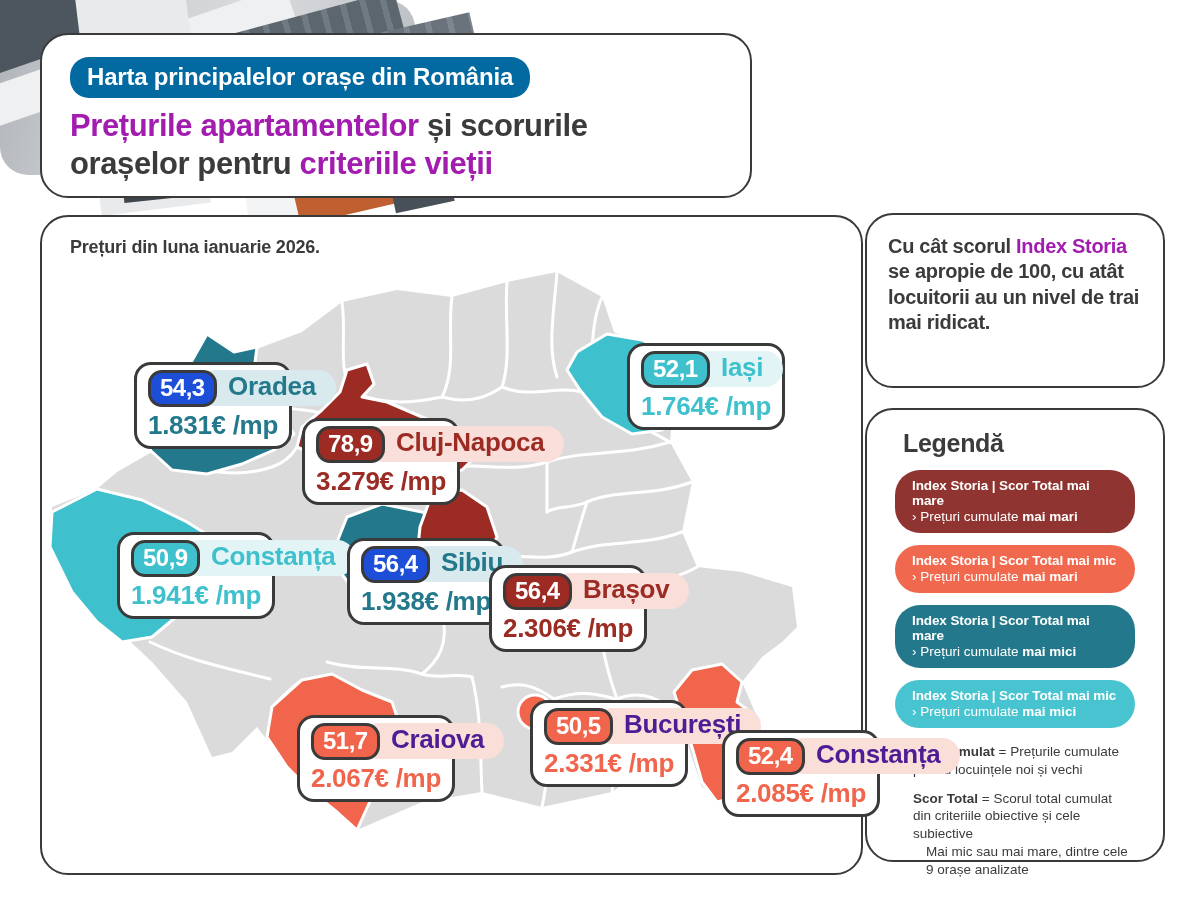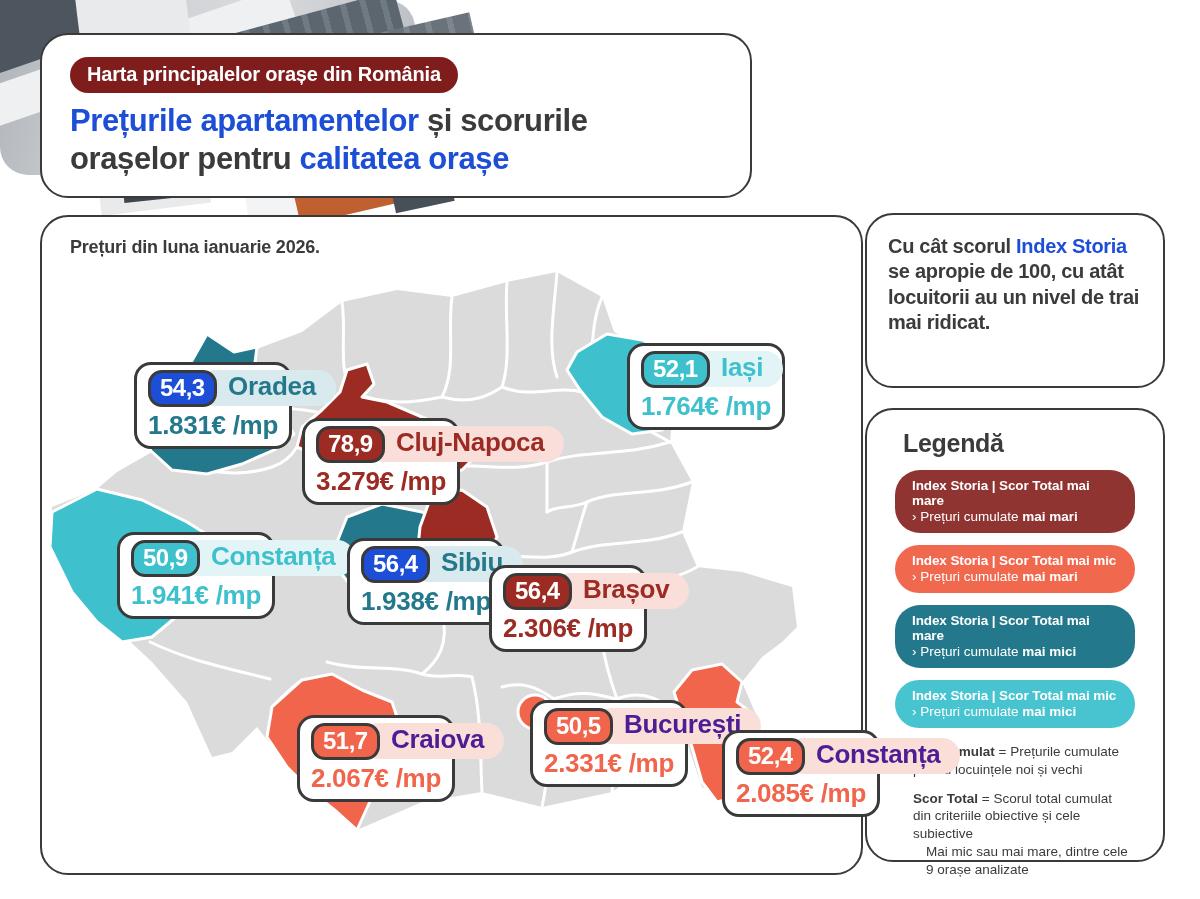--- a/index.html
+++ b/index.html
@@ -7,25 +7,25 @@
   body {
     font-family: "Liberation Sans", "DejaVu Sans", sans-serif;
     background:#ffffff; position:relative; overflow:hidden;
     color:#3B3B3B;
   }
   .card { position:absolute; background:#fff; border:2.5px solid #3A3A3A; border-radius:28px; }
 
   
   .header-card { left:40px; top:33px; width:712px; height:165px; padding:22px 28px; z-index:2; }
   .header-badge {
-    display:inline-block; background:#7f1d1d; color:#fff; font-weight:bold;
-    font-size:20px; padding:6px 17px 7px; border-radius:19px; letter-spacing:-0.2px;
+    display:inline-block; background:#0369a1; color:#fff; font-weight:bold;
+    font-size:24px; padding:6px 17px 7px; border-radius:19px; letter-spacing:-0.2px;
   }
   .header-title { margin-top:9px; font-size:31px; font-weight:bold; line-height:1.22; letter-spacing:-0.4px; color:#3B3B3B; }
-  .accent { color:#1d4ed8; }
+  .accent { color:#a21caf; }
 
   
   .photo-card { left:755px; top:28px; width:415px; height:175px; border-radius:28px; border:none; overflow:hidden; z-index:2;
     background:linear-gradient(105deg,#aeb3b8 0%,#c9ccd0 26%,#dadbdd 55%,#c6c9cd 82%,#b5b9be 100%); }
   .ph { position:absolute; }
   .ph-glass1 { left:-20px; top:-18px; width:150px; height:70px; background:#4d565f; transform:rotate(-19deg); }
   .ph-beam1 { left:-30px; top:38px; width:330px; height:40px; background:#eef0f1; transform:rotate(-19deg); }
   .ph-wall1 { left:88px; top:-10px; width:110px; height:220px; background:#e8eaec; transform:rotate(-7deg); }
   .ph-win1 { left:118px; top:80px; width:62px; height:120px; background:#3e454d; transform:rotate(-6deg); }
   .ph-beam2 { left:120px; top:90px; width:330px; height:42px; background:#f1f2f3; transform:rotate(-21deg); }
@@ -93,21 +93,21 @@
   .lg-note b { font-weight:bold; }
   .lg-note .extra { display:block;margin-left:13px; }
 </style>
 </head>
 <body>
 
 <div class="card header-card">
   <div class="header-badge">Harta principalelor orașe din România</div>
   <div class="header-title">
     <div><span class="accent">Prețurile apartamentelor</span><span> și scorurile</span></div>
-    <div><span>orașelor pentru </span><span class="accent">calitatea orașe</span></div>
+    <div><span>orașelor pentru </span><span class="accent">criteriile vieții</span></div>
   </div>
 </div>
 
 <div class="photo-card">
   <div class="ph ph-glass1"></div>
   <div class="ph ph-beam1"></div>
   <div class="ph ph-wall1"></div>
   <div class="ph ph-win1"></div>
   <div class="ph ph-beam2"></div>
   <div class="ph ph-balc1"></div>

